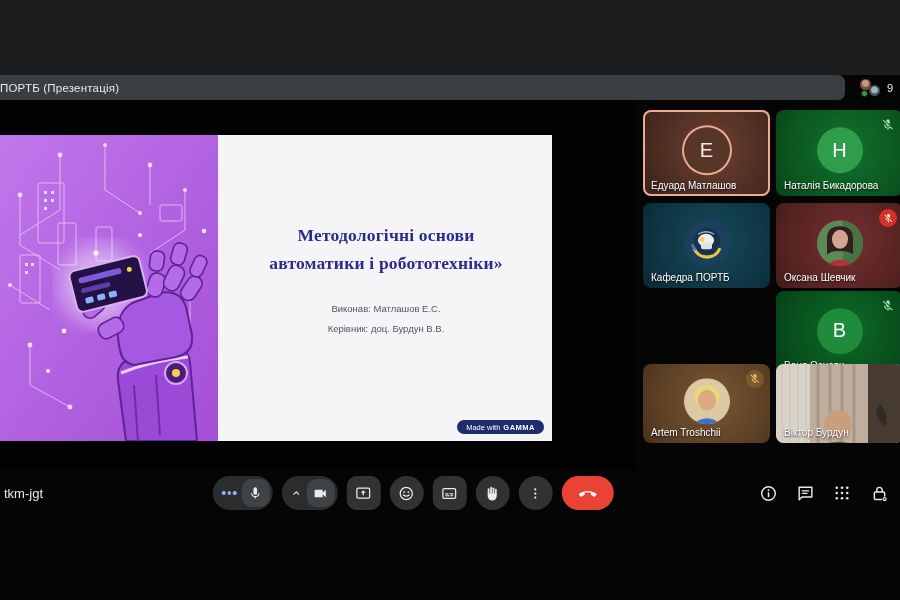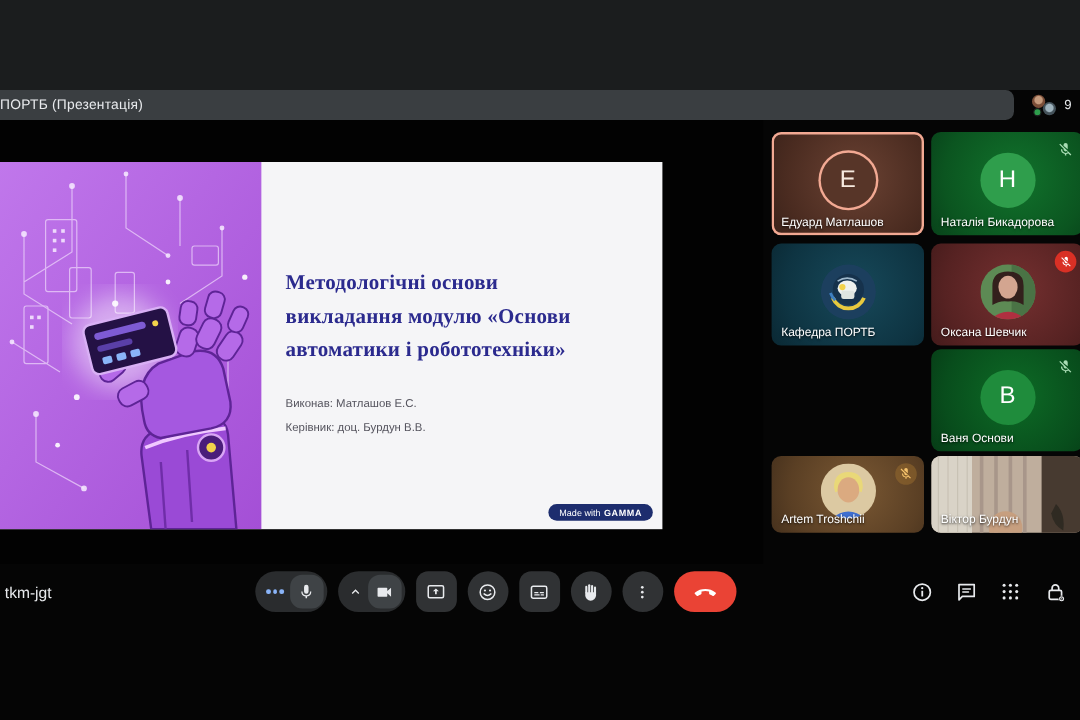--- a/index.html
+++ b/index.html
@@ -15,37 +15,37 @@
   .mini-avatars { position:relative; width:24px; height:20px; }
   .mini-avatars .a1 { position:absolute; left:2px; top:1px; width:11px; height:11px; border-radius:50%;
                       background:radial-gradient(circle at 50% 40%, #c49a7c 0 3px, #7b4e38 4px); }
   .mini-avatars .a2 { position:absolute; left:11px; top:7px; width:11px; height:11px; border-radius:50%;
                       background:radial-gradient(circle at 50% 45%, #9fb3bd 0 3px, #44525a 4px); }
   .mini-avatars .dot { position:absolute; left:3px; top:12px; width:7px; height:7px; border-radius:50%;
                        background:#2e9e4c; border:1px solid #1b1d1e; }
   .people-count { color:#e8eaed; font-size:11px; }
 
   
-  .stage { position:absolute; left:0; top:100px; width:636px; height:370px; background:#020202; }
+  .stage { position:absolute; left:0; top:100px; width:636px; height:370px; background:#020202;text-align:center; }
   .slide { position:absolute; left:0; top:35px; width:552px; height:306px; background:#f5f5f7; display:flex; }
   .slide-art { width:218px; height:306px; flex:none; }
   .slide-body { flex:1; position:relative; padding:86px 18px 0 20px; }
   .slide-title { font-family:"Liberation Serif", serif; font-weight:bold; font-size:17.5px;
                  line-height:28px; color:#2b2a8e; letter-spacing:.2px; }
   .slide-meta { margin-top:22px; font-size:9.5px; color:#55545e; line-height:20px; }
   .gamma-badge { position:absolute; right:8px; bottom:7px; background:#1d2d6e; color:#fff;
                  border-radius:9px; padding:2.5px 9px; font-size:7.5px; display:flex; gap:3px; align-items:center; }
   .gamma-badge b { letter-spacing:.5px; }
 
   
   .tiles { position:absolute; left:643px; top:110px; width:257px; height:356px; }
   .tile { position:absolute; width:127px; border-radius:8px; overflow:hidden; cursor:pointer; }
   .c1 { left:0; } .c2 { left:133px; }
   .r1 { top:0; height:86px; } .r2 { top:93px; height:85px; }
-  .r3 { top:181px; height:85px; } .r4 { top:270px; height:64px; }
+  .r3 { top:181px; height:85px; } .r4 { top:254px; height:79px; }
   .tile-name { position:absolute; left:8px; bottom:5px; color:#fff; font-size:10px; font-weight:500;
                text-shadow:0 1px 2px rgba(0,0,0,.85); white-space:nowrap; }
   .speaking { box-shadow:inset 0 0 0 2px #f2a993; }
   .letter-avatar { position:absolute; left:50%; top:50%; transform:translate(-50%,-56%);
                    width:46px; height:46px; border-radius:50%; display:flex; align-items:center;
                    justify-content:center; font-size:20px; color:#fff; }
   .tile-eduard { background:radial-gradient(circle at 55% 45%, #6b4233 0%, #4a2b20 70%, #3a221a 100%); }
   .tile-eduard .letter-avatar { background:#573528; box-shadow:0 0 0 2px #f2a993; color:#f7ead f; color:#f7eadf; }
   .tile-natalia { background:radial-gradient(circle at 55% 45%, #11732c 0%, #0b5520 70%, #08421a 100%); }
   .tile-natalia .letter-avatar { background:#2f9e4c; }
@@ -190,21 +190,20 @@
             <circle cx="64" cy="196" r="2.4"></circle>
           <circle cx="48" cy="236" r="2"></circle>
             <circle cx="204" cy="96" r="2.2"></circle>
         </g>
       </svg>
     </div>
 
     <div class="slide-body">
       <div class="slide-title">
         <div>Методологічні основи</div>
-        <div>викладання модулю «Основи</div>
         <div>автоматики і робототехніки»</div>
       </div>
       <div class="slide-meta">
         <div>Виконав: Матлашов Е.С.</div>
         <div>Керівник: доц. Бурдун В.В.</div>
       </div>
       <div class="gamma-badge">
         <span>Made with</span>
           <b>GAMMA</b>
       </div>

